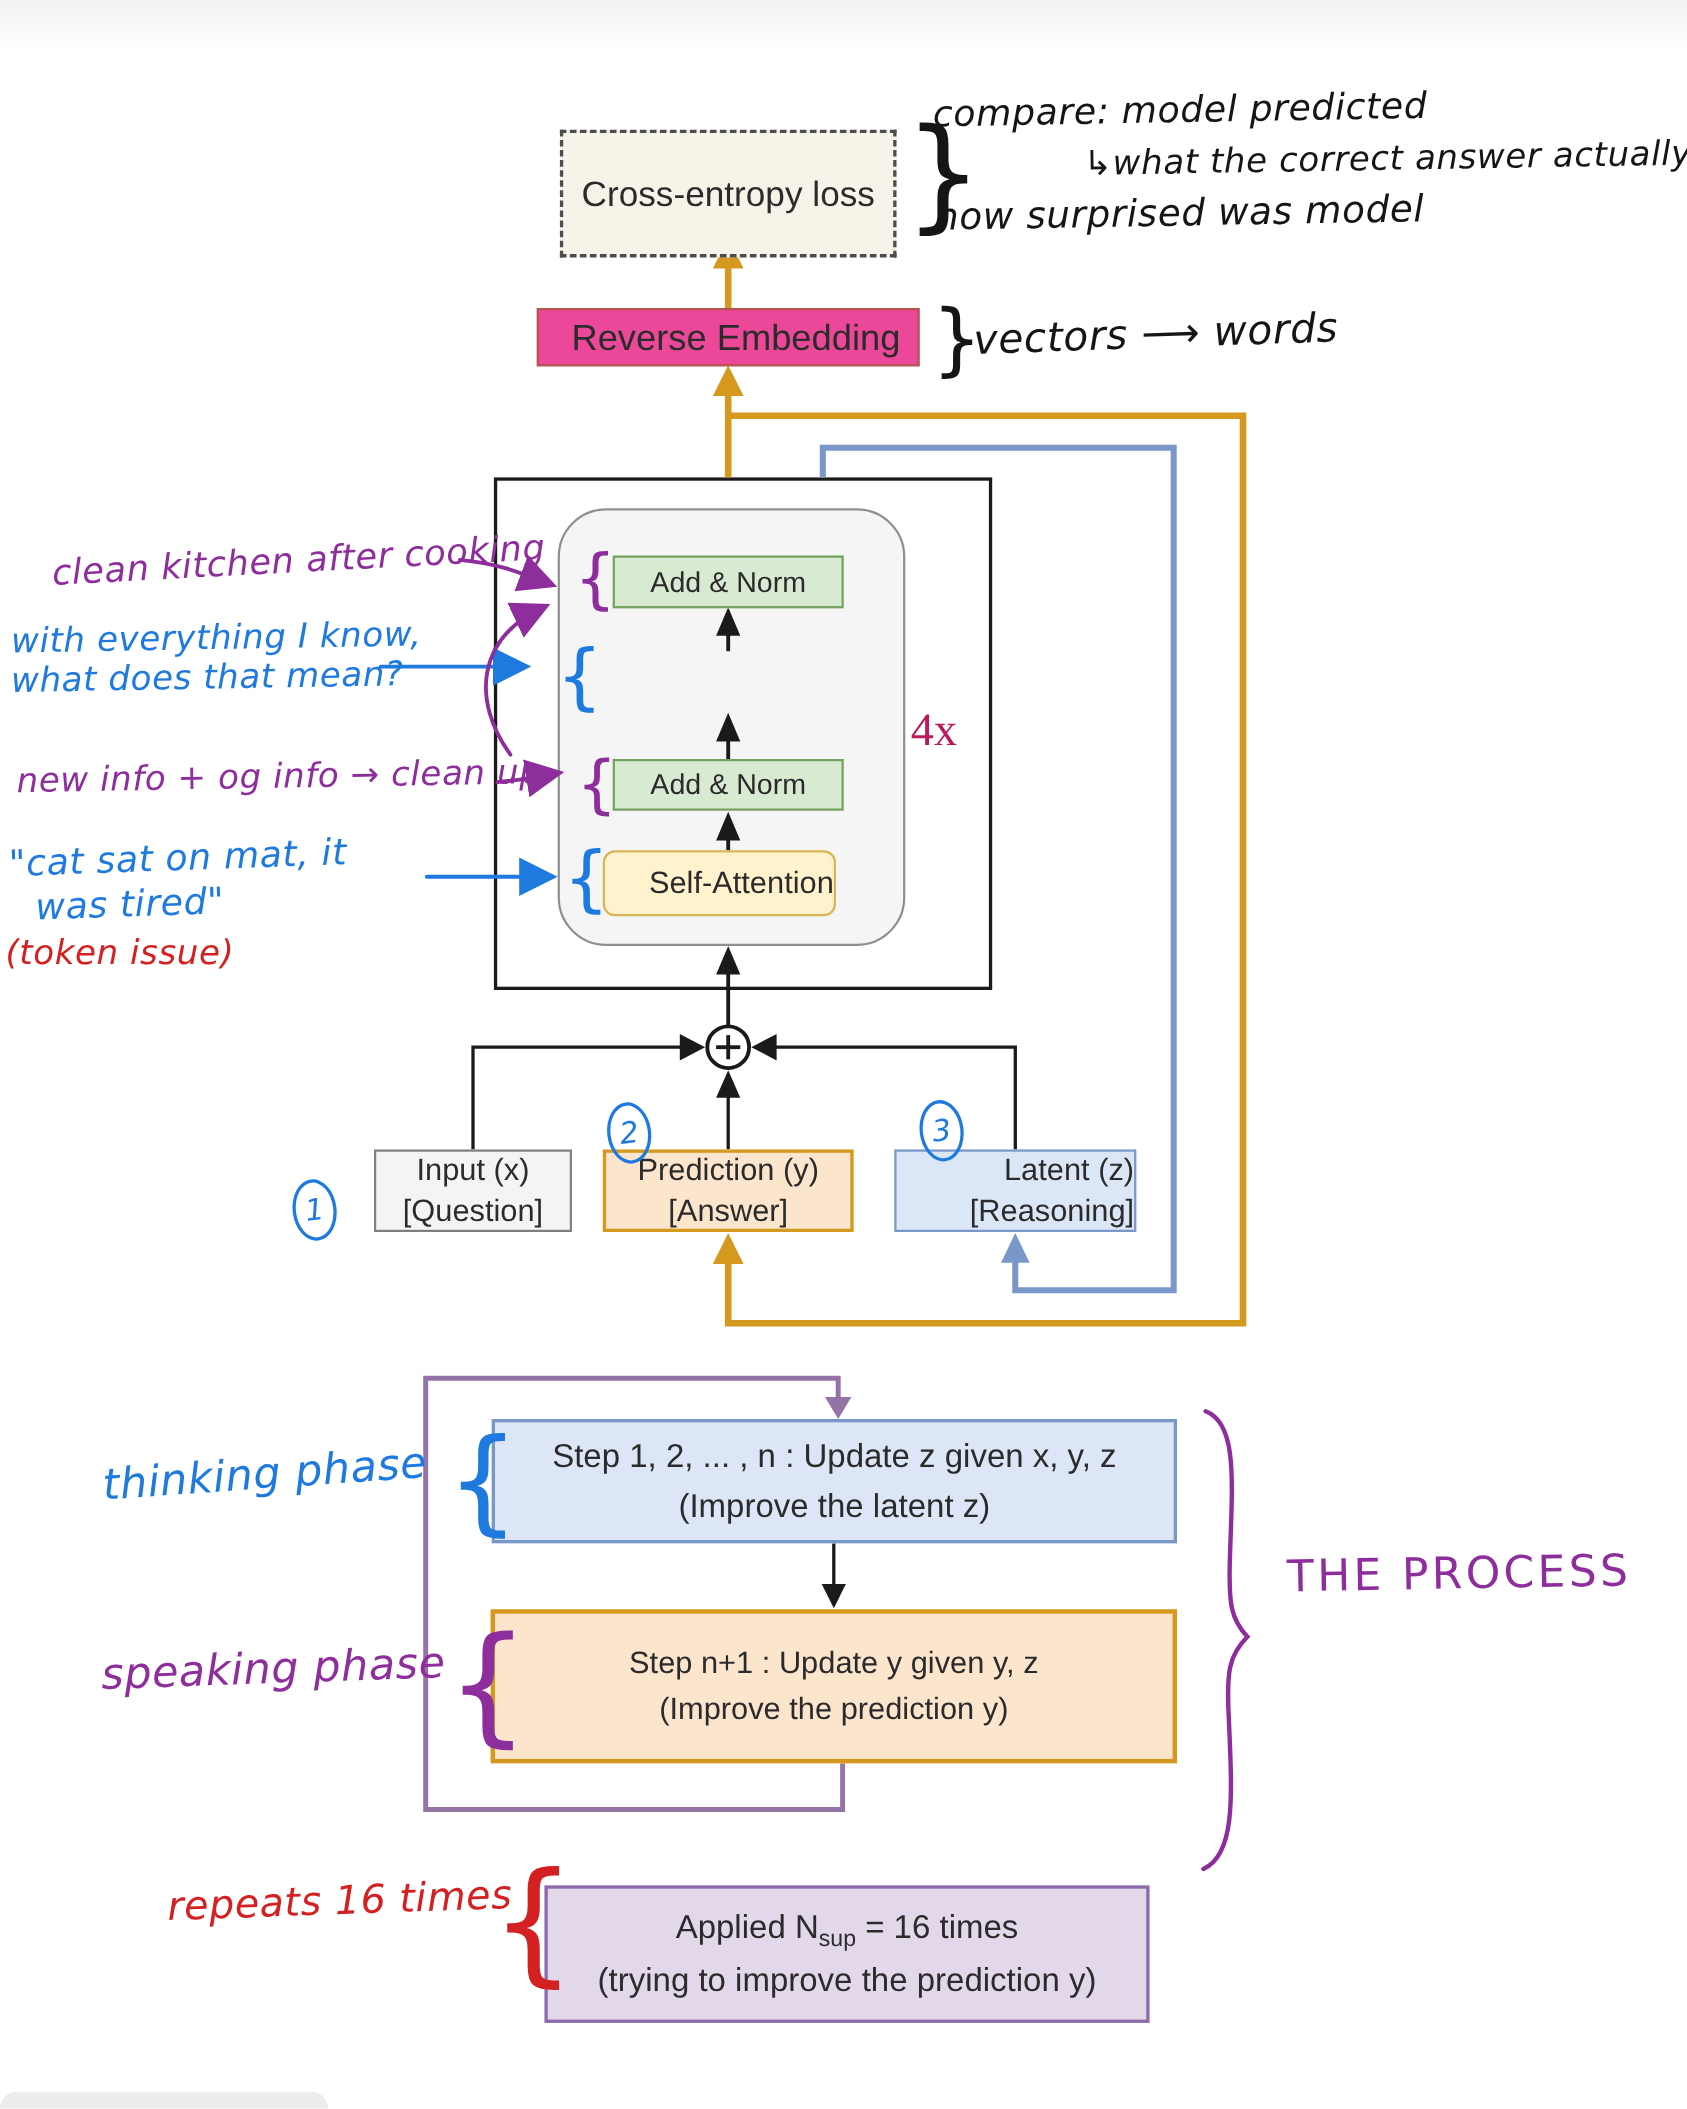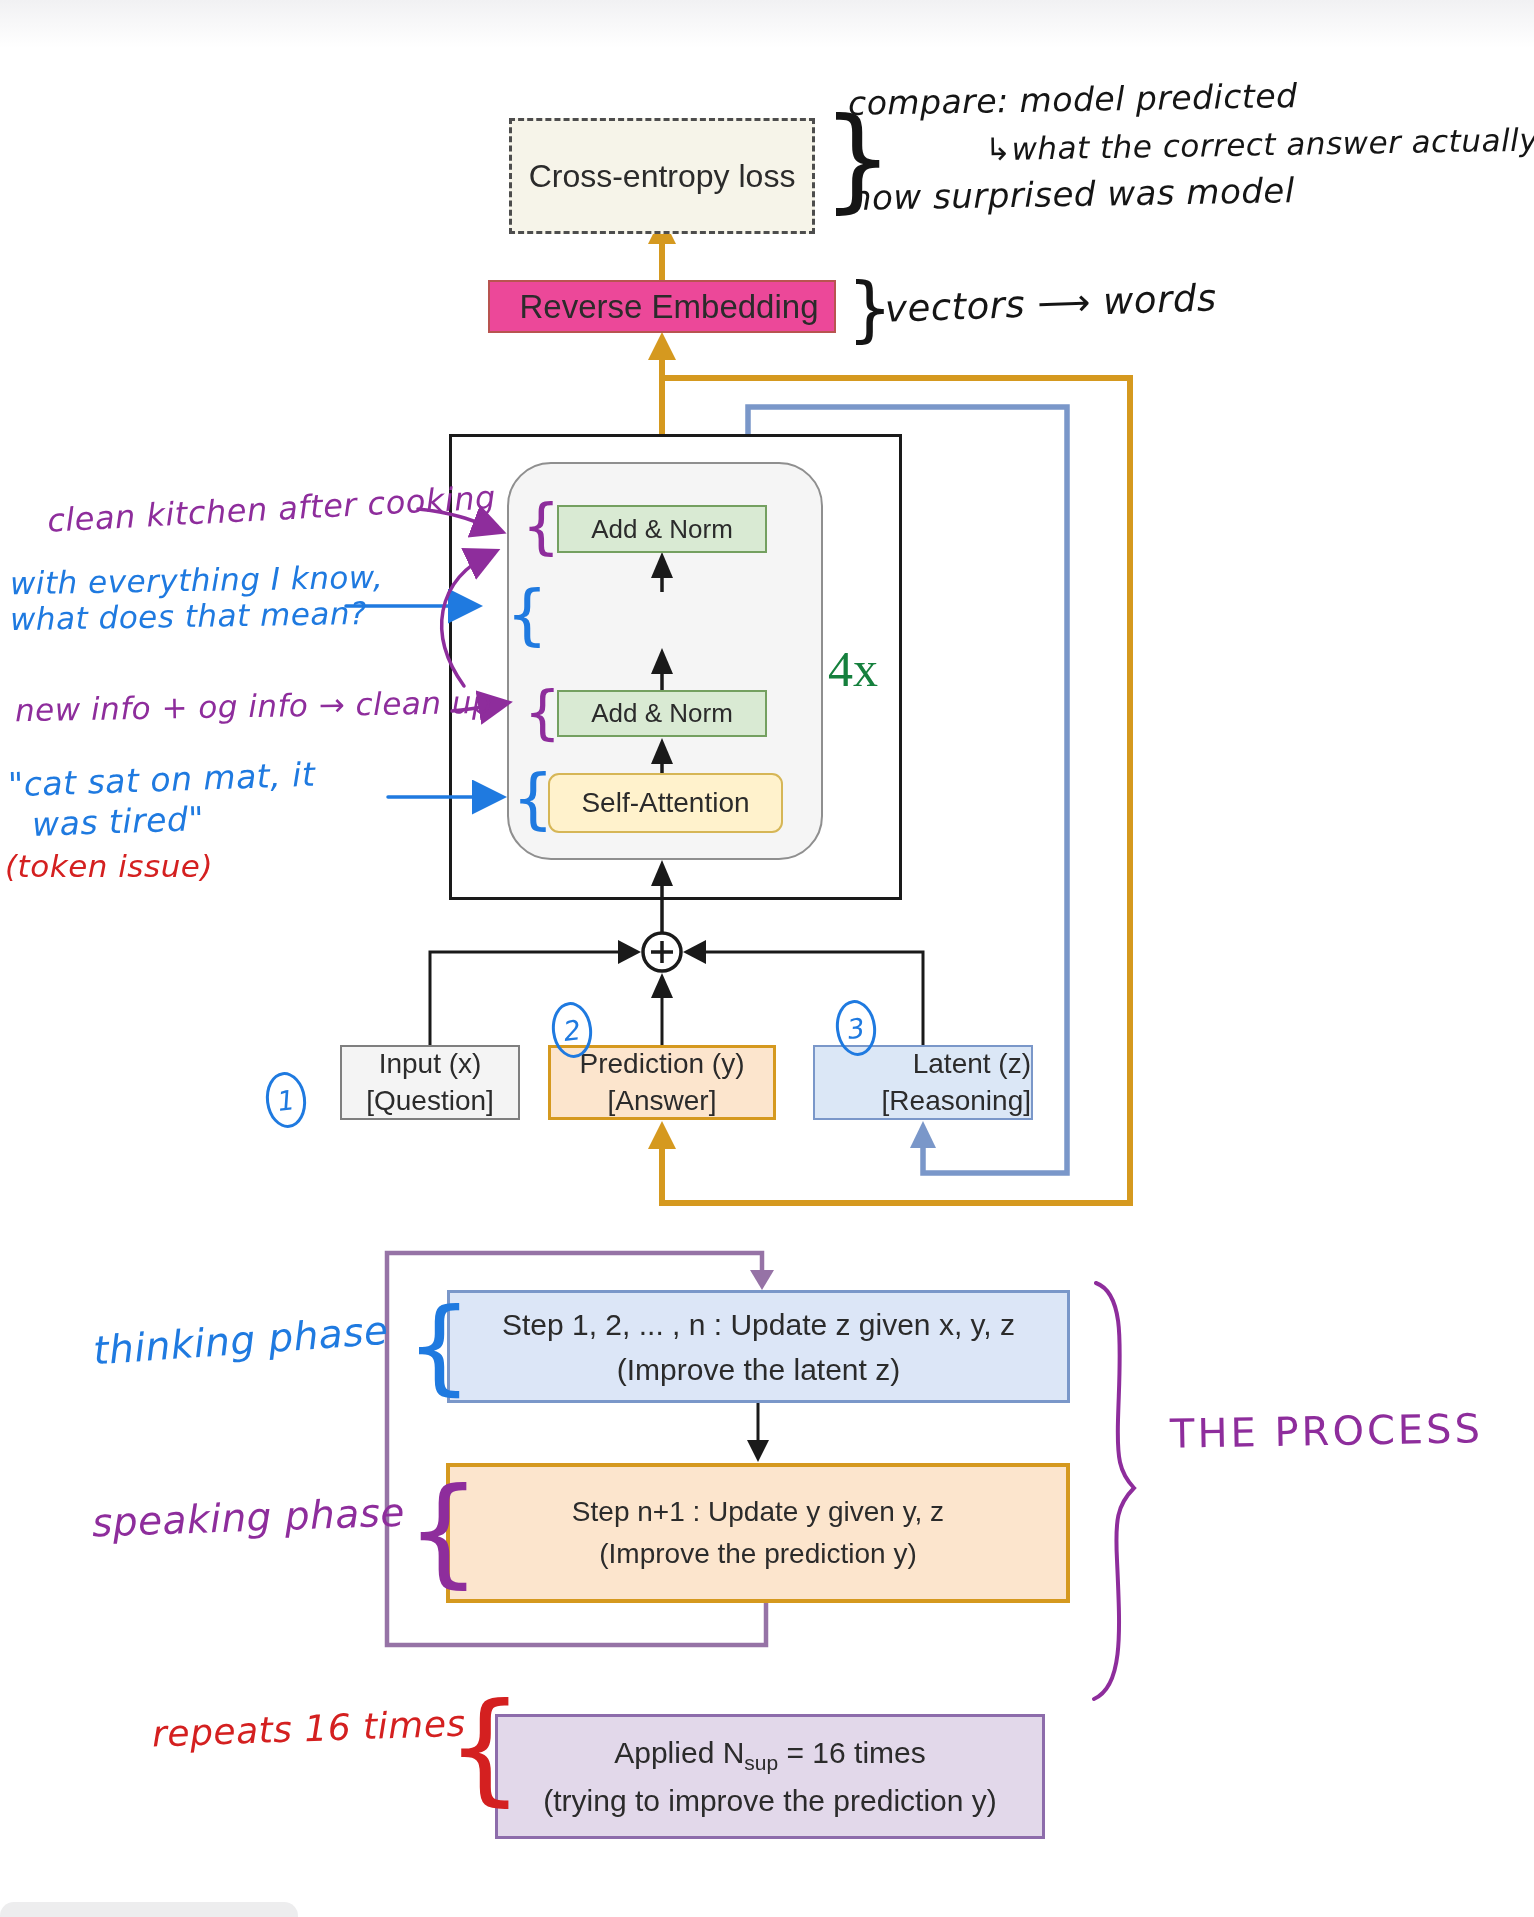--- a/index.html
+++ b/index.html
@@ -13,21 +13,21 @@
   .box{display:flex;flex-direction:column;align-items:center;justify-content:center;
        text-align:center;color:#2b2b2b;}
   .loss-box{background:#f6f4e9;border:3px dashed #4d4d4d;font-size:32px;}
   .embed-box{background:#ec4899;border:2.5px solid #b85450;font-size:33px;padding-left:14px;}
   .outer-block{border:3px solid #1a1a1a;background:#ffffff;}
   .inner-block{background:#f5f5f5;border:2px solid #8f8f8f;border-radius:44px;}
   .addnorm{background:#d9ead3;border:2px solid #74a060;font-size:26px;}
   .yellow{background:#fff2cc;border:2px solid #d6b656;border-radius:11px;}
   .mlp{font-size:30px;}
   .selfattn{font-size:28px;}
-  .fourx{font-family:"Liberation Serif",serif;font-size:50px;color:#15803d;}
+  .fourx{font-family:"Liberation Serif",serif;font-size:42px;color:#be185d;}
   .input-box{background:#f4f4f4;border:2.5px solid #7f7f7f;font-size:28px;line-height:1.3;}
   .pred-box{background:#fce5cd;border:3px solid #d5991f;font-size:28px;line-height:1.3;}
   .latent-box{background:#dbe7f6;border:2.5px solid #7a97c9;font-size:28px;line-height:1.3;align-items:flex-end;}
   .think-box{background:#dce6f7;border:3px solid #7a97c9;font-size:30px;line-height:1.5;}
   .speak-box{background:#fce5cd;border:4px solid #d5991f;font-size:28px;line-height:1.5;}
   .applied-box{background:#e2d8ea;border:3.5px solid #8d6cab;font-size:30px;line-height:1.5;margin-top:24px;}
   .applied-box sub{font-size:21px;}
   .hw{font-family:"DejaVu Sans",sans-serif;font-style:italic;letter-spacing:.5px;white-space:nowrap;}
   .hw-black{color:#151515;}
   .hw-purple{color:#8e2d9c;}
@@ -56,21 +56,21 @@
 
   <div class="abs outer-block" style="left:449px;top:434px;width:453px;height:466px;"></div>
   <div class="abs inner-block" style="left:507px;top:462px;width:316px;height:398px;"></div>
 
   <div class="abs box addnorm txt" style="left:557px;top:505px;width:210px;height:48px;">
     <span>Add &amp; Norm</span>
   </div>
   <div class="abs box addnorm txt" style="left:557px;top:690px;width:210px;height:47px;">
     <span>Add &amp; Norm</span>
   </div>
-  <div class="abs box yellow selfattn txt" style="left:548px;top:773px;width:235px;height:60px;">
+  <div class="abs box yellow selfattn txt" style="left:548px;top:773px;width:212px;height:60px;align-items:flex-end;">
     <span>Self-Attention</span>
   </div>
   <div class="abs fourx txt" style="left:828px;top:640px;">4x</div>
 
   <div class="abs box input-box txt" style="left:340px;top:1045px;width:180px;height:75px;">
     <span>Input (x)</span>
     <span>[Question]</span>
   </div>
   <div class="abs box pred-box txt" style="left:548px;top:1045px;width:228px;height:75px;">
     <span>Prediction (y)</span>

